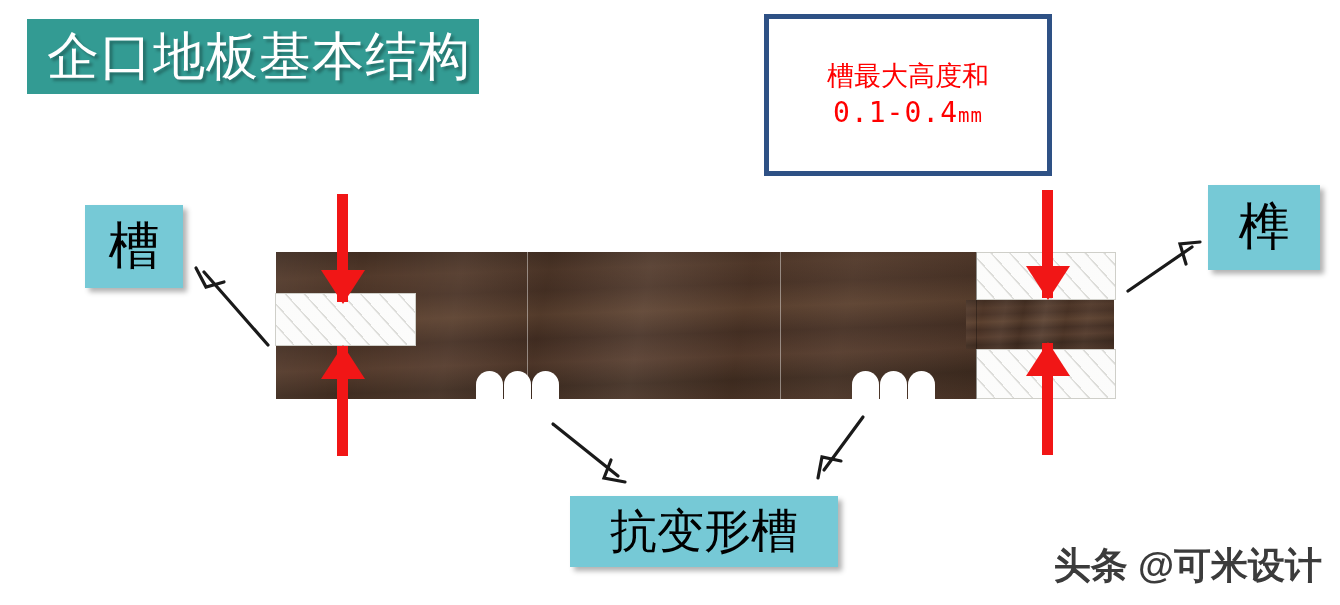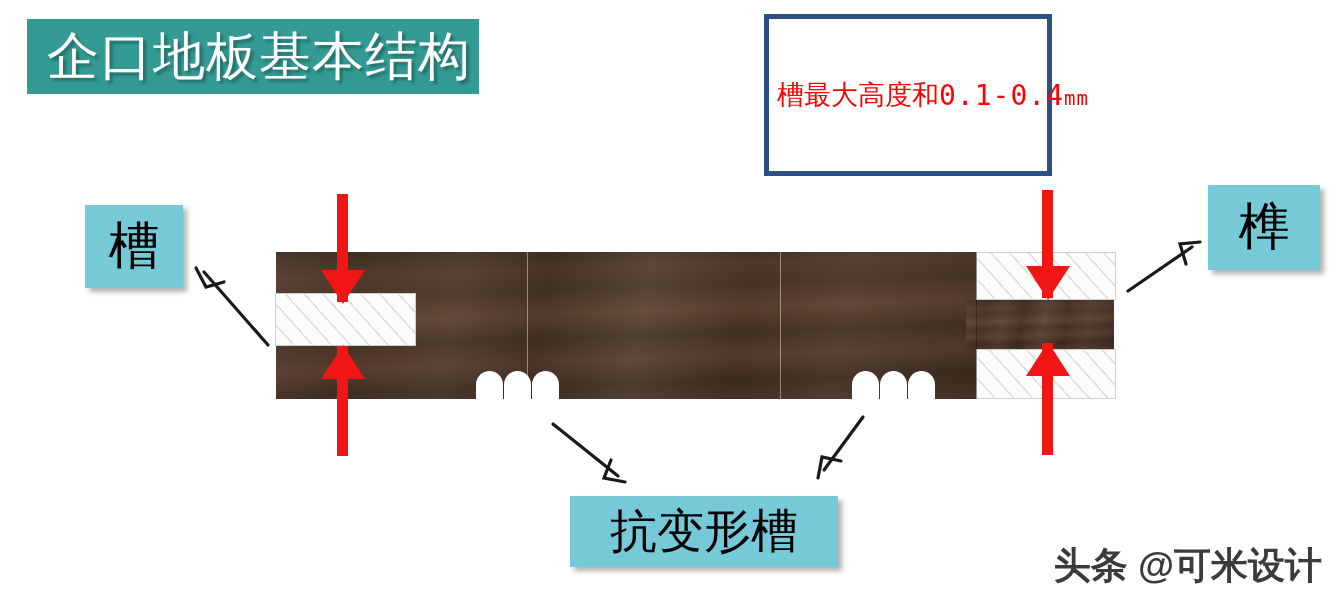--- a/index.html
+++ b/index.html
@@ -46,23 +46,23 @@
   
   #callout-box {
     position: absolute;
     left: 764px;
     top: 14px;
     width: 288px;
     height: 162px;
     background: #ffffff;
     border: 5px solid #2e5185;
     display: flex;
-    flex-direction: row;
+    flex-direction: column;
     align-items: center;
-    justify-content: flex-start;
+    justify-content: center;
     padding: 4px 8px;
   }
   .callout-line {
     color: #ff0000;
     font-family: "Liberation Serif", "DejaVu Serif", serif;
     font-size: 27px;
     line-height: 1.28;
     white-space: nowrap;
   }
   #callout-line-3 {

